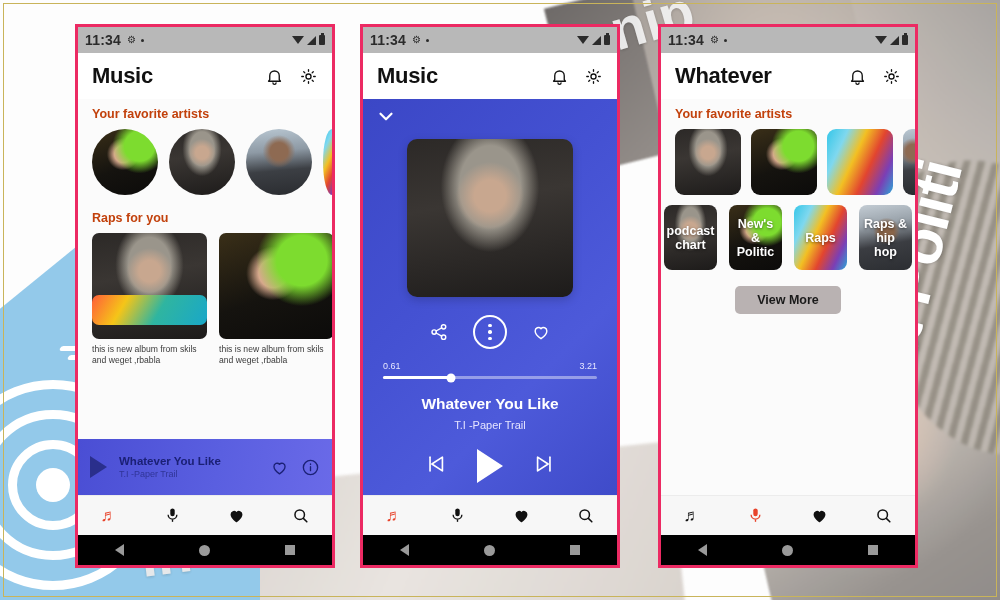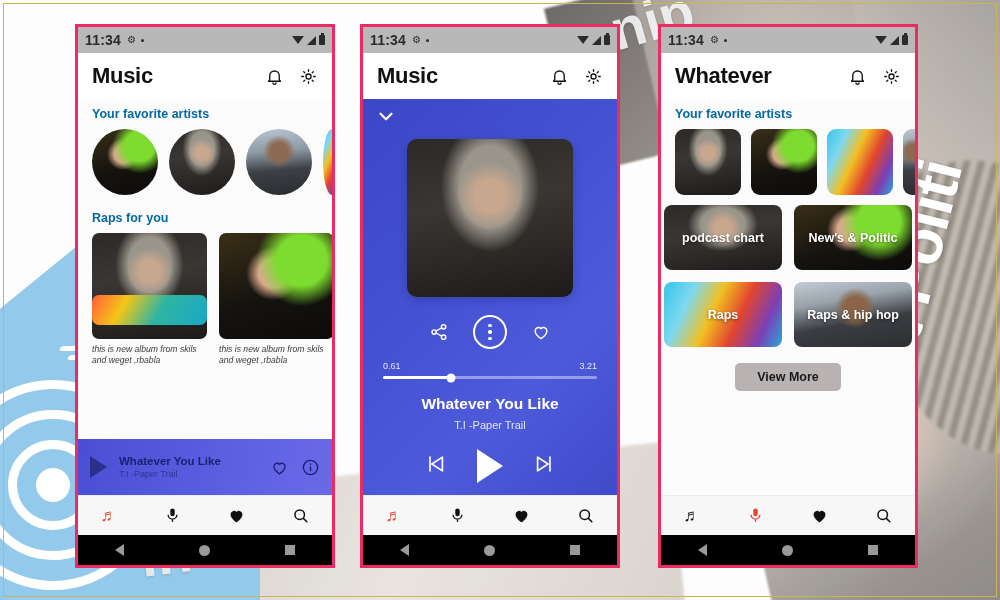--- a/index.html
+++ b/index.html
@@ -123,21 +123,21 @@
     padding: 0 14px; flex: 0 0 auto;
   }
   .app-title { font-size: 22px; font-weight: 700; color: #111; letter-spacing:-.3px; }
   .appbar-actions { margin-left: auto; display: flex; align-items: center; gap: 15px; }
   .ico { width: 19px; height: 19px; display:block; }
   .ico path, .ico circle, .ico line, .ico polyline, .ico rect, .ico polygon { fill:none; stroke:#111; stroke-width:1.7; stroke-linecap:round; stroke-linejoin:round; }
 
   .screen { flex: 1 1 auto; position: relative; overflow: hidden; background: #fbfbfb; }
 
   .section-title {
-    font-size: 12.5px; font-weight: 700; color:#0369a1; padding: 8px 14px 6px;
+    font-size: 12.5px; font-weight: 700; color:#c2410c; padding: 8px 14px 6px;
   }
 
   
   .circle-row { display: flex; gap: 11px; padding: 2px 0 8px 14px; }
   .avatar { width: 66px; height: 66px; border-radius: 50%; flex: 0 0 auto; overflow: hidden; }
   .avatar.clip { width: 18px; }
 
   
   .ph-emi { background:
       radial-gradient(circle at 50% 36%, #c8a78f 0 12%, rgba(200,167,143,0) 26%),
@@ -153,21 +153,21 @@
   .ph-rainbow { background:
       linear-gradient(115deg,#34c6e8 0%,#7fd8ef 22%,#f2c023 42%,#e2452f 62%,#7b3fb5 82%,#2aa8d8 100%); }
   .ph-drake2 { background:
       radial-gradient(circle at 52% 40%, #8a6549 0 15%, rgba(138,101,73,0) 28%),
       linear-gradient(170deg,#c3ccd4 0%,#9aa3ab 30%,#3b3d42 60%,#2c2e32 100%); }
 
   
   .cards-row { display: flex; gap: 12px; padding: 2px 0 0 14px; }
   .card { width: 115px; flex: 0 0 auto; }
   .card-img { width: 115px; height: 106px; border-radius: 7px; overflow: hidden; }
-  .card-cap { font-size: 8.6px; color:#3a3a3a; line-height: 1.28; margin-top: 5px; font-style: italic; }
+  .card-cap { font-size: 8.6px; color:#3a3a3a; line-height: 1.28; margin-top: 5px; }
   .card-peek {
     position: absolute; left: 14px; top: 196px; width: 115px; height: 30px;
     border-radius: 7px;
     background: linear-gradient(120deg,#ff5d3a 0%,#f5c518 28%,#2fb5a0 58%,#19a7c9 100%);
   }
 
   
   .miniplayer {
     position: absolute; left: 0; right: 0; bottom: 0; height: 56px;
     background: linear-gradient(100deg,#4a4ed4 0%,#5a5fe0 55%,#6a6ae8 100%);
@@ -231,21 +231,21 @@
   .song-artist { font-size: 11px; margin-top: 6px; color:#e4e4ff; }
   .transport { display:flex; align-items:center; gap: 30px; margin-top: 18px; }
   .tp-ico { width: 22px; height: 22px; }
   .tp-ico path, .tp-ico polygon, .tp-ico line { fill:none; stroke:#fff; stroke-width:1.8; stroke-linejoin:round; stroke-linecap:round; }
   .big-play { width:0;height:0;border-left:26px solid #fff;border-top:17px solid transparent;border-bottom:17px solid transparent; }
 
   
   .thumb-row { display:flex; gap: 10px; padding: 2px 0 8px 14px; }
   .thumb { width: 66px; height: 66px; border-radius: 9px; flex:0 0 auto; overflow:hidden; }
   .thumb.clip { width: 20px; }
-  .cat-grid { display:grid; grid-template-columns: 1fr 1fr; gap: 12px; padding: 2px 3px 0; }
+  .cat-grid { display:grid; grid-template-columns: 1fr 1fr 1fr 1fr; gap: 12px; padding: 2px 3px 0; }
   .cat-tile {
     height: 65px; border-radius: 8px; position: relative; overflow:hidden;
     display:flex; align-items:center; justify-content:center;
   }
   .cat-label {
     position: relative; z-index: 2; color:#fff; font-size: 12.5px; font-weight: 700;
     text-shadow: 0 1px 3px rgba(0,0,0,.55); text-align:center; padding: 0 4px;
   }
   .viewmore-wrap { display:flex; justify-content:center; margin-top: 16px; }
   .viewmore {

